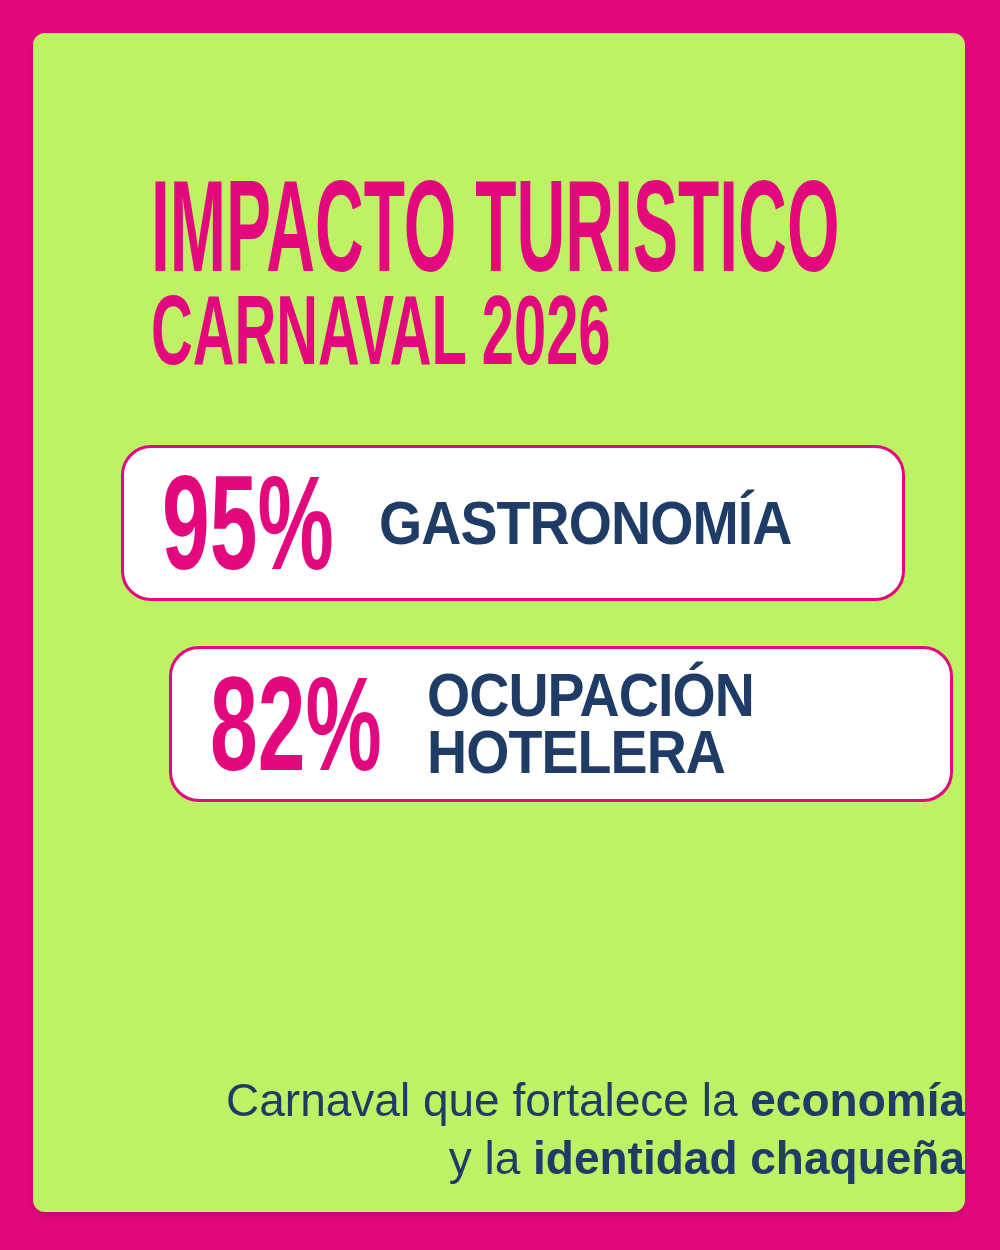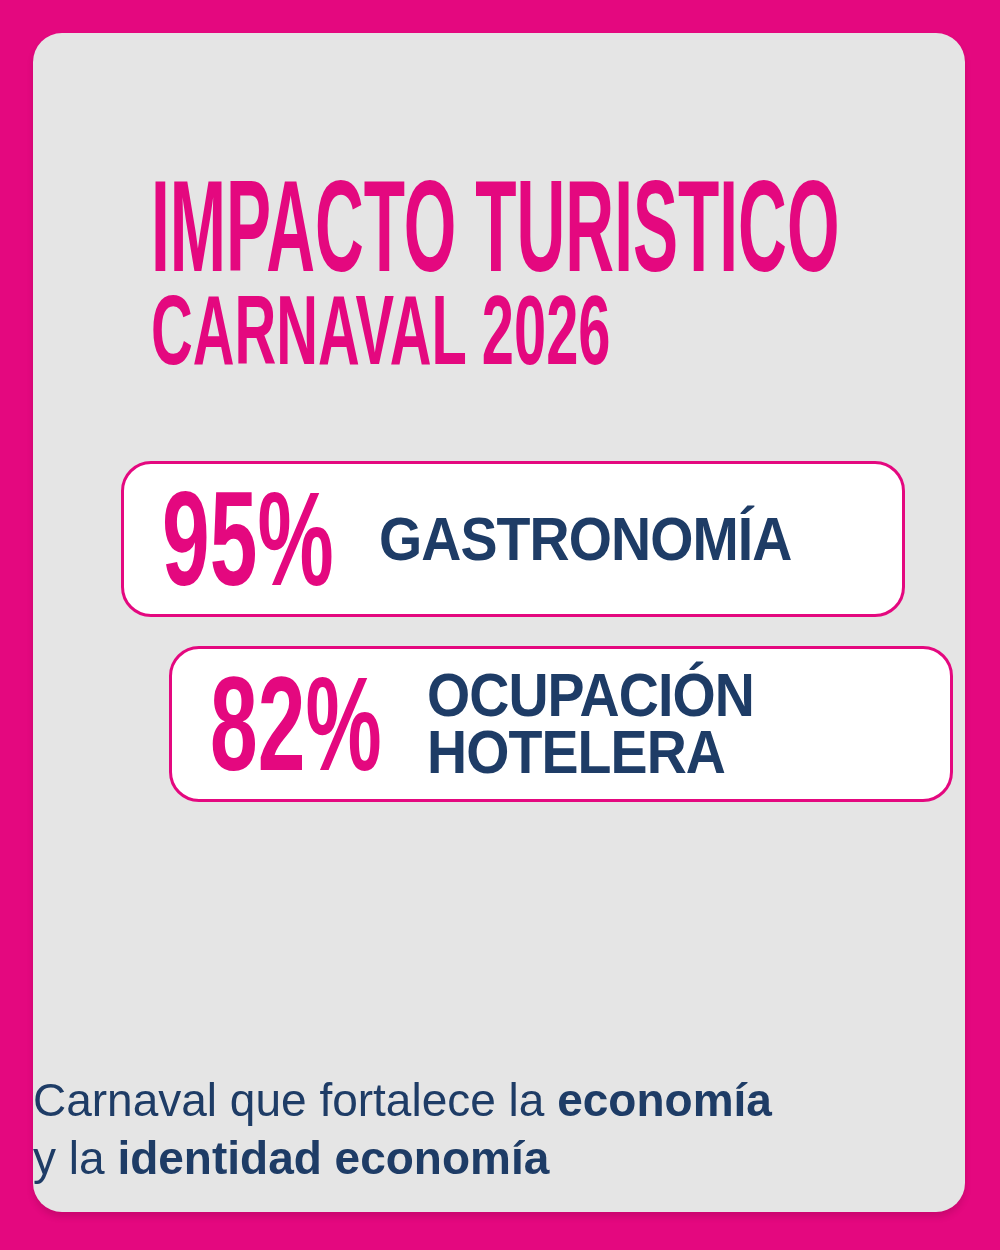--- a/index.html
+++ b/index.html
@@ -13,22 +13,22 @@
     overflow: hidden;
     background: var(--pink, #E4087F);
     font-family: "Liberation Sans", sans-serif;
   }
   .card-surface {
     position: absolute;
     left: 33px;
     top: 33px;
     right: 35px;
     bottom: 38px;
-    background: #e5e5e5;
-    border-radius: 29px;
+    background: #bef264;
+    border-radius: 12px;
     box-shadow: 0 5px 6px rgba(90, 0, 45, 0.18);
   }
   .title-line1 {
     position: absolute;
     left: 118px;
     top: 128px;
     font-size: 130px;
     line-height: 1;
     font-weight: 700;
     color: var(--pink, #E4087F);
@@ -51,21 +51,21 @@
   .stat-card {
     position: absolute;
     left: 88px;
     width: 784px;
     height: 156px;
     background: #ffffff;
     border: 3px solid var(--pink, #E4087F);
     border-radius: 30px;
     box-sizing: border-box;
   }
-  .stat-card.c1 { top: 428px; padding-left: 37px; }
+  .stat-card.c1 { top: 412px; padding-left: 37px; }
   .stat-card.c2 { top: 613px; margin-left: 48px; }
   .stat-card.c3 { top: 796px; }
   .stat-value {
     position: absolute;
     left: 38px;
     top: 50%;
     font-size: 134px;
     line-height: 1;
     font-weight: 700;
     color: var(--pink, #E4087F);
@@ -84,21 +84,21 @@
     font-size: 61px;
     line-height: 57px;
     letter-spacing: -1px;
     white-space: nowrap;
   }
   .footer-text {
     position: absolute;
     left: 0;
     right: 0;
     top: 1038px;
-    text-align: left;
+    text-align: right;
     color: var(--navy, #1E3C66);
     font-size: 46px;
     line-height: 58px;
     font-weight: 400;
   }
   .footer-text .bold {
     font-weight: 700;
   }
 </style>
 </head>
@@ -122,16 +122,16 @@
     <div class="stat-value">82%</div>
     <div class="stat-label">
       <div>OCUPACIÓN</div>
       <div>HOTELERA</div>
     </div>
   </div>
 
 
   <div class="footer-text">
     <div><span>Carnaval que fortalece la </span><span class="bold">economía</span></div>
-    <div><span>y la </span><span class="bold">identidad economía</span></div>
+    <div><span>y la </span><span class="bold">identidad chaqueña</span></div>
   </div>
 
 </div>
 
 </body></html>

